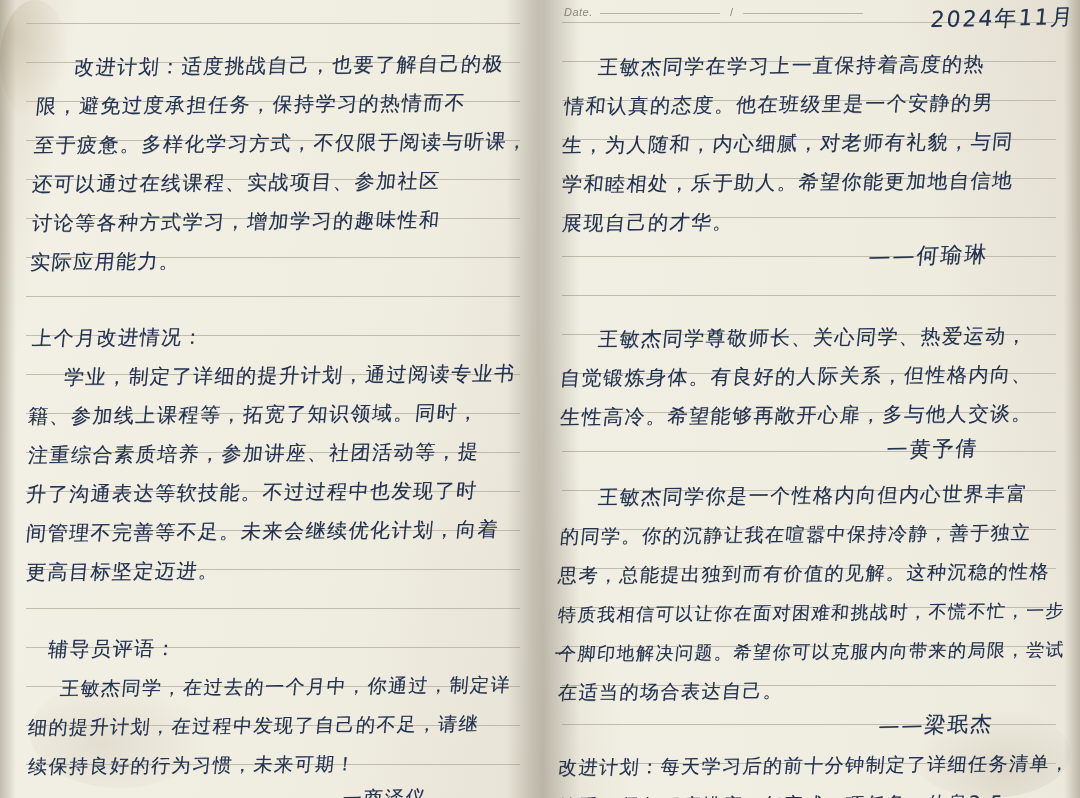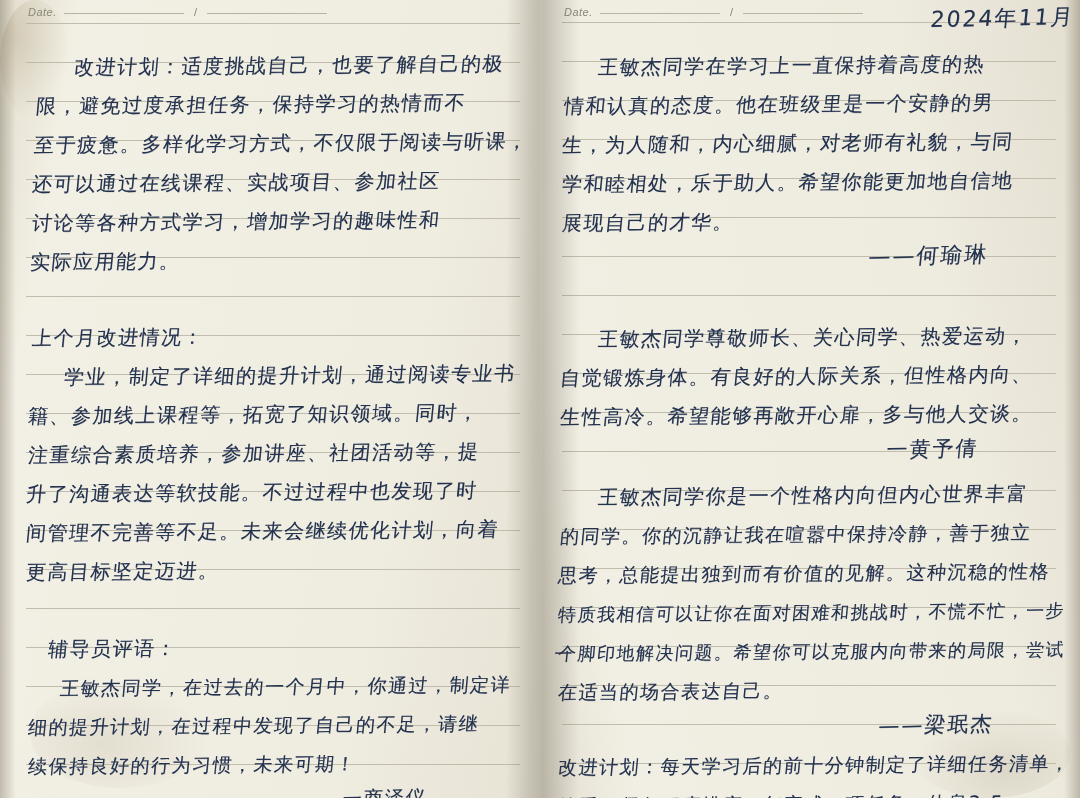--- a/index.html
+++ b/index.html
@@ -153,26 +153,20 @@
         <div class="rule" style="top: 491px;"></div>
         <div class="rule" style="top: 530px;"></div>
         <div class="rule" style="top: 569px;"></div>
         <div class="rule" style="top: 608px;"></div>
         <div class="rule" style="top: 647px;"></div>
         <div class="rule" style="top: 686px;"></div>
         <div class="rule" style="top: 725px;"></div>
         <div class="rule" style="top: 764px;"></div>
       </div>
 
-    <div class="date-header" style="left:28px;">
-      <span class="dateword">Date.</span>
-      <span class="date-line"></span>
-      <span class="date-slash">/</span>
-      <span class="date-line"></span>
-    </div>
 
     <div class="hw" style="left:76px; top:48px; font-size:20px;">改进计划：适度挑战自己，也要了解自己的极</div>
     <div class="hw" style="left:38px; top:87px; font-size:20px;">限，避免过度承担任务，保持学习的热情而不</div>
     <div class="hw" style="left:36px; top:126px; font-size:20px;">至于疲惫。多样化学习方式，不仅限于阅读与听课，</div>
     <div class="hw" style="left:34px; top:165px; font-size:20px;">还可以通过在线课程、实战项目、参加社区</div>
     <div class="hw" style="left:34px; top:204px; font-size:20px;">讨论等各种方式学习，增加学习的趣味性和</div>
     <div class="hw" style="left:32px; top:243px; font-size:20px;">实际应用能力。</div>
 
     <div class="hw" style="left:34px; top:319px; font-size:20px;">上个月改进情况：</div>
     <div class="hw" style="left:66px; top:358px; font-size:20px;">学业，制定了详细的提升计划，通过阅读专业书</div>

